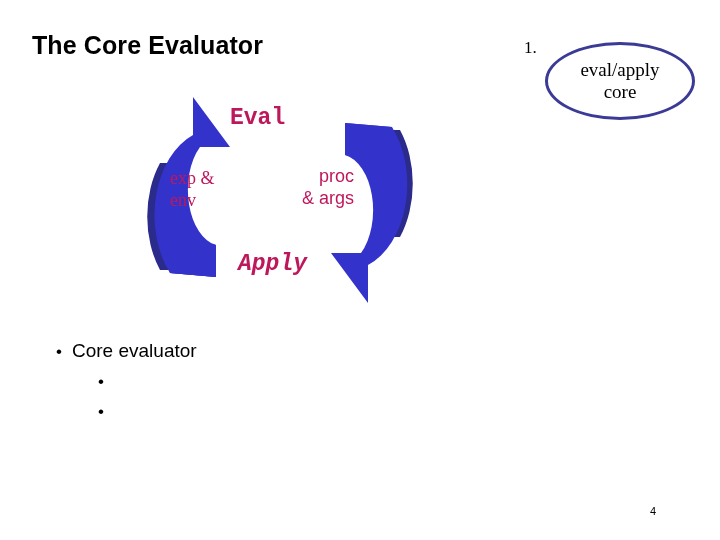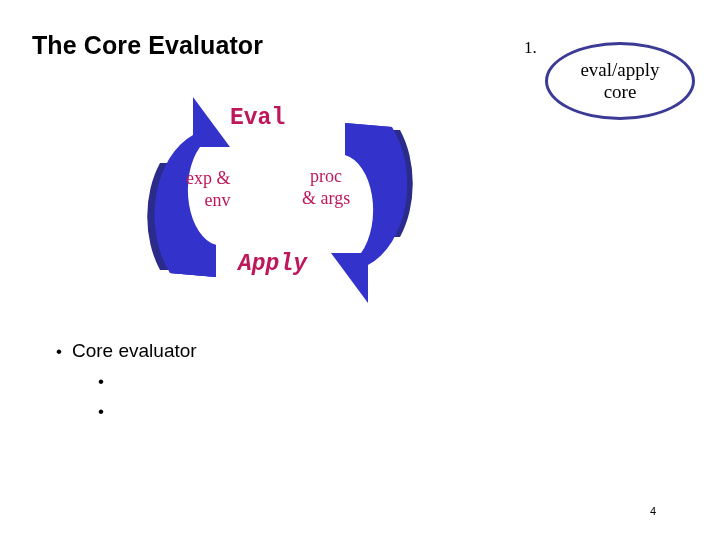--- a/index.html
+++ b/index.html
@@ -101,34 +101,34 @@
   }
   #label-apply {
     left: 108px;
     top: 166px;
     font-family: "Liberation Mono", "DejaVu Sans Mono", monospace;
     font-weight: bold;
     font-size: 23px;
     font-style: italic;
   }
   #label-exp-env {
-    left: 56px;
+    left: 40px;
     top: 82px;
     font-family: "Liberation Serif", serif;
     font-size: 18px;
     line-height: 22px;
-    text-align: right;
+    text-align: left;
   }
   #label-proc-args {
     left: 172px;
     top: 80px;
-    font-family: Liberation Serif, serif;
+    font-family: Liberation Sans, sans-serif;
     font-size: 18px;
     line-height: 22px;
-    text-align: center;
+    text-align: right;
   }
 
   
   #bullets {
     position: absolute;
     left: 56px;
     top: 336px;
     width: 560px;
   }
   .bullet-row {

